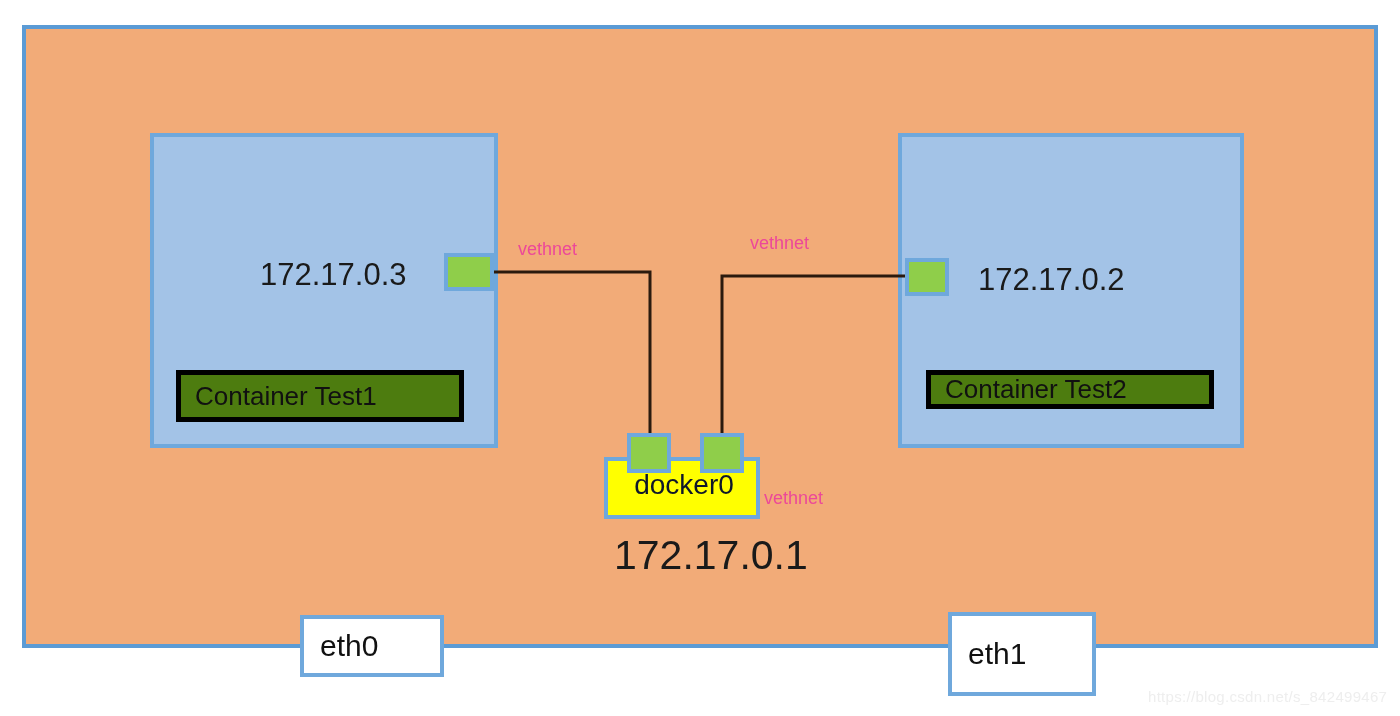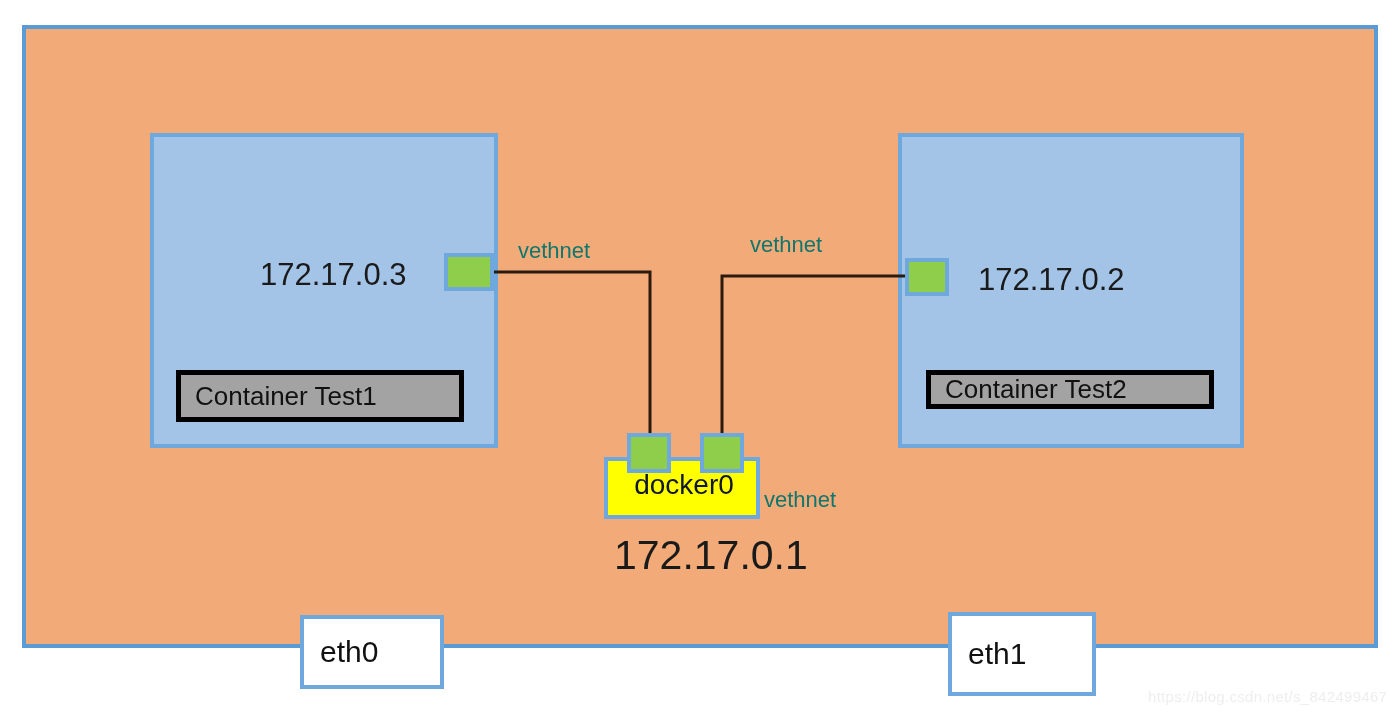--- a/index.html
+++ b/index.html
@@ -63,21 +63,21 @@
     box-sizing: border-box;
   }
   .port-left    { left: 444px; top: 253px; width: 50px;  height: 38px; }
   .port-right   { left: 905px; top: 258px; width: 44px;  height: 38px; }
   .port-br-1    { left: 627px; top: 433px; width: 44px;  height: 40px; z-index: 6; }
   .port-br-2    { left: 700px; top: 433px; width: 44px;  height: 40px; z-index: 6; }
 
   
   .nameplate {
     position: absolute;
-    background: #a3a3a3;
+    background: #4d7c0f;
     border: 5px solid #000000;
     box-sizing: border-box;
     display: flex;
     align-items: center;
     padding-left: 14px;
     font-size: 26px;
     color: #111111;
   }
   .nameplate-left  { left: 176px; top: 370px; width: 288px; height: 52px; }
   .nameplate-right { left: 926px; top: 370px; width: 288px; height: 39px; }
@@ -102,43 +102,43 @@
     text-align: center;
     font-size: 28px;
     color: #0f172a;
     z-index: 5;
     line-height: 1.1;
   }
 
   
   .red-label {
     position: absolute;
-    color: #0f766e;
-    font-size: 22px;
+    color: #ec4899;
+    font-size: 18px;
     white-space: nowrap;
     line-height: 1;
   }
   .veth-left  { left: 518px; top: 240px; }
   .veth-right { left: 750px; top: 234px; }
   .bridge-ann { left: 764px; top: 489px; }
 
   
   .eth-box {
     position: absolute;
     background: #ffffff;
     border: 4px solid #6fa8dc;
     box-sizing: border-box;
     display: flex;
     align-items: center;
     padding-left: 16px;
     font-size: 30px;
     color: #111111;
     z-index: 7;
   }
-  .eth-left  { left: 300px; top: 615px; width: 144px; height: 74px; }
+  .eth-left  { left: 300px; top: 615px; width: 144px; height: 62px; }
   .eth-right { left: 948px; top: 612px; width: 148px; height: 84px; }
 
   
   .wires {
     position: absolute;
     left: 0;
     top: 0;
     width: 1400px;
     height: 716px;
     z-index: 3;

